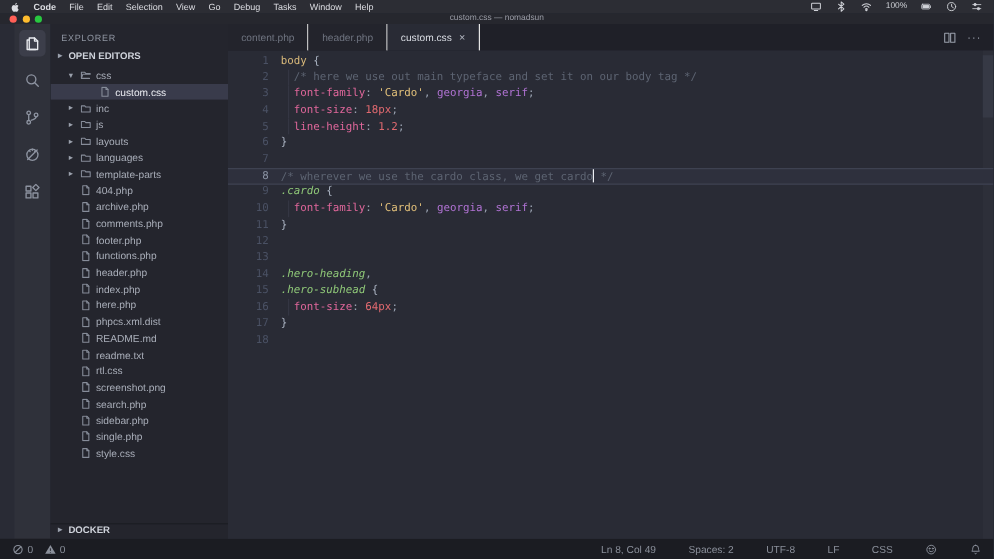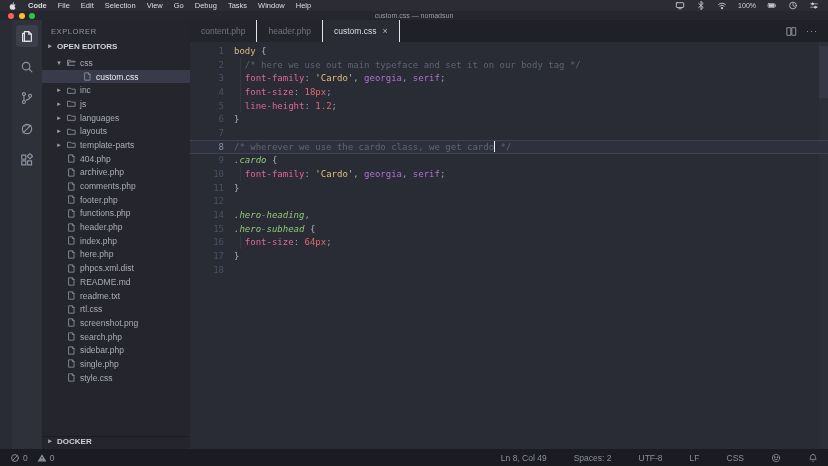--- a/index.html
+++ b/index.html
@@ -244,30 +244,30 @@
             </span>
             <span>js</span>
           </div>
           <div class="trow">
             <span class="chev">▸</span>
             <span class="ticon">
               <svg viewBox="0 0 16 16" fill="none" stroke="currentColor" stroke-width="1.6" stroke-linecap="round" stroke-linejoin="round">
                 <path d="M1.5 4h5l1.5 1.7h6.5V13h-13z"></path>
               </svg>
             </span>
+            <span>layouts</span>
+          </div>
+          <div class="trow">
+            <span class="chev">▸</span>
+            <span class="ticon">
+              <svg viewBox="0 0 16 16" fill="none" stroke="currentColor" stroke-width="1.6" stroke-linecap="round" stroke-linejoin="round">
+                <path d="M1.5 4h5l1.5 1.7h6.5V13h-13z"></path>
+              </svg>
+            </span>
             <span>languages</span>
-          </div>
-          <div class="trow">
-            <span class="chev">▸</span>
-            <span class="ticon">
-              <svg viewBox="0 0 16 16" fill="none" stroke="currentColor" stroke-width="1.6" stroke-linecap="round" stroke-linejoin="round">
-                <path d="M1.5 4h5l1.5 1.7h6.5V13h-13z"></path>
-              </svg>
-            </span>
-            <span>layouts</span>
           </div>
           <div class="trow">
             <span class="chev">▸</span>
             <span class="ticon">
               <svg viewBox="0 0 16 16" fill="none" stroke="currentColor" stroke-width="1.6" stroke-linecap="round" stroke-linejoin="round">
                 <path d="M1.5 4h5l1.5 1.7h6.5V13h-13z"></path>
               </svg>
             </span>
             <span>template-parts</span>
           </div>
@@ -479,20 +479,21 @@
           <div class="line ind"><span class="gutter">3</span><span class="ltext"><span class="tok-plain">  </span><span class="tok-prop">font-family</span><span class="tok-plain">: </span><span class="tok-string">'Cardo'</span><span class="tok-plain">, </span><span class="tok-kw">georgia</span><span class="tok-plain">, </span><span class="tok-kw">serif</span><span class="tok-plain">;</span></span></div>
           <div class="line ind"><span class="gutter">4</span><span class="ltext"><span class="tok-plain">  </span><span class="tok-prop">font-size</span><span class="tok-plain">: </span><span class="tok-num">18px</span><span class="tok-plain">;</span></span></div>
           <div class="line ind"><span class="gutter">5</span><span class="ltext"><span class="tok-plain">  </span><span class="tok-prop">line-height</span><span class="tok-plain">: </span><span class="tok-num">1.2</span><span class="tok-plain">;</span></span></div>
           <div class="line"><span class="gutter">6</span><span class="ltext"><span class="tok-brace">}</span></span></div>
           <div class="line"><span class="gutter">7</span><span class="ltext"></span></div>
           <div class="line current"><span class="gutter">8</span><span class="ltext"><span class="tok-comment">/* wherever we use the cardo class, we get cardo</span><span class="cursor"></span><span class="tok-comment"> */</span></span></div>
           <div class="line"><span class="gutter">9</span><span class="ltext"><span class="tok-cls">.cardo</span><span class="tok-plain"> </span><span class="tok-brace">{</span></span></div>
           <div class="line ind"><span class="gutter">10</span><span class="ltext"><span class="tok-plain">  </span><span class="tok-prop">font-family</span><span class="tok-plain">: </span><span class="tok-string">'Cardo'</span><span class="tok-plain">, </span><span class="tok-kw">georgia</span><span class="tok-plain">, </span><span class="tok-kw">serif</span><span class="tok-plain">;</span></span></div>
           <div class="line"><span class="gutter">11</span><span class="ltext"><span class="tok-brace">}</span></span></div>
           <div class="line"><span class="gutter">12</span><span class="ltext"></span></div>
+          <div class="line"><span class="gutter">13</span><span class="ltext"></span></div>
           <div class="line"><span class="gutter">14</span><span class="ltext"><span class="tok-cls">.hero-heading</span><span class="tok-plain">,</span></span></div>
           <div class="line"><span class="gutter">15</span><span class="ltext"><span class="tok-cls">.hero-subhead</span><span class="tok-plain"> </span><span class="tok-brace">{</span></span></div>
           <div class="line ind"><span class="gutter">16</span><span class="ltext"><span class="tok-plain">  </span><span class="tok-prop">font-size</span><span class="tok-plain">: </span><span class="tok-num">64px</span><span class="tok-plain">;</span></span></div>
           <div class="line"><span class="gutter">17</span><span class="ltext"><span class="tok-brace">}</span></span></div>
           <div class="line"><span class="gutter">18</span><span class="ltext"></span></div>
         </div>
     </div>
   </div>
 
   <div class="statusbar">

